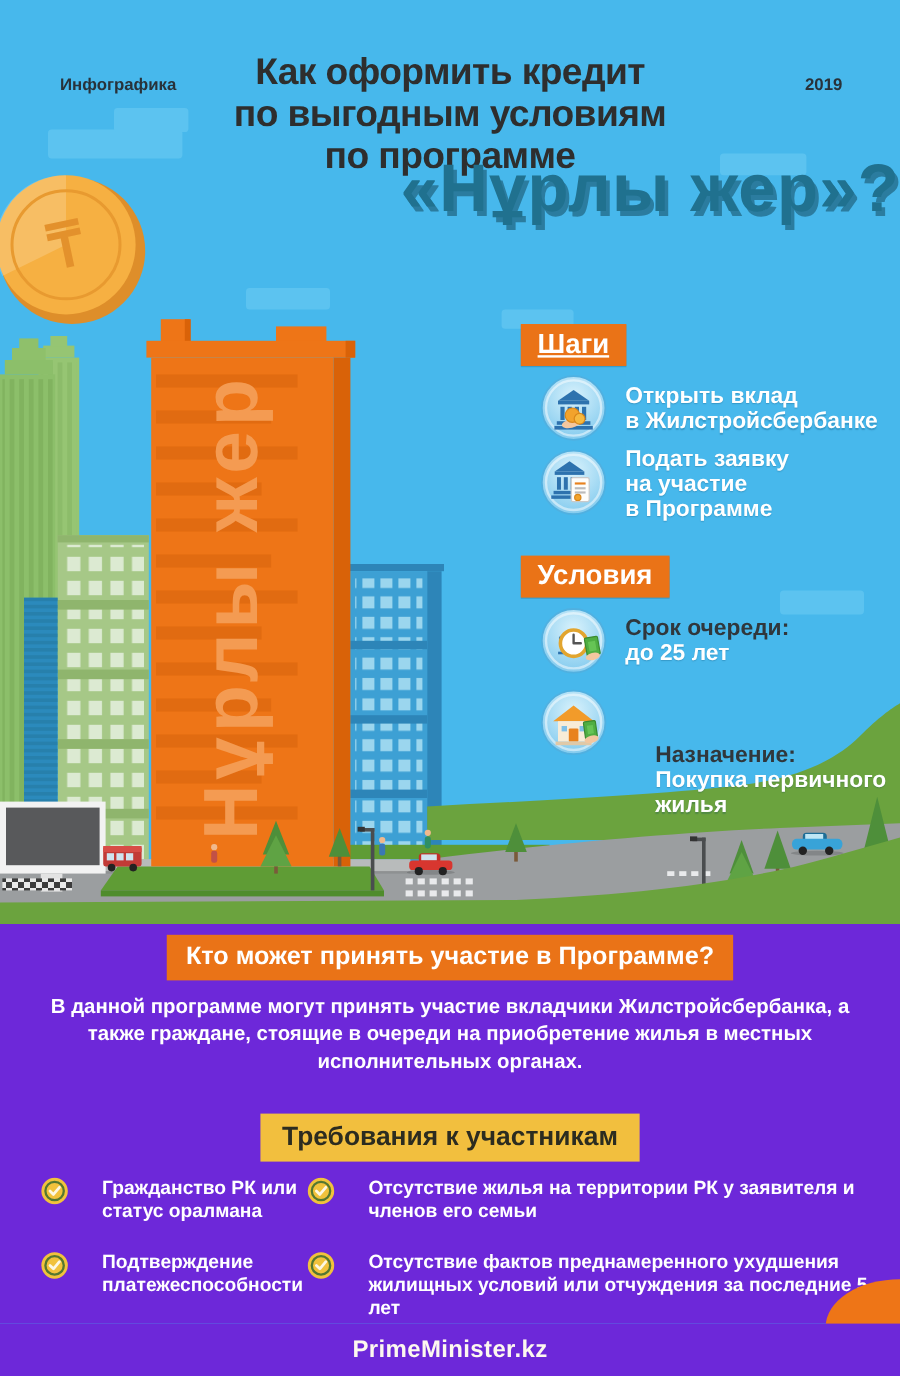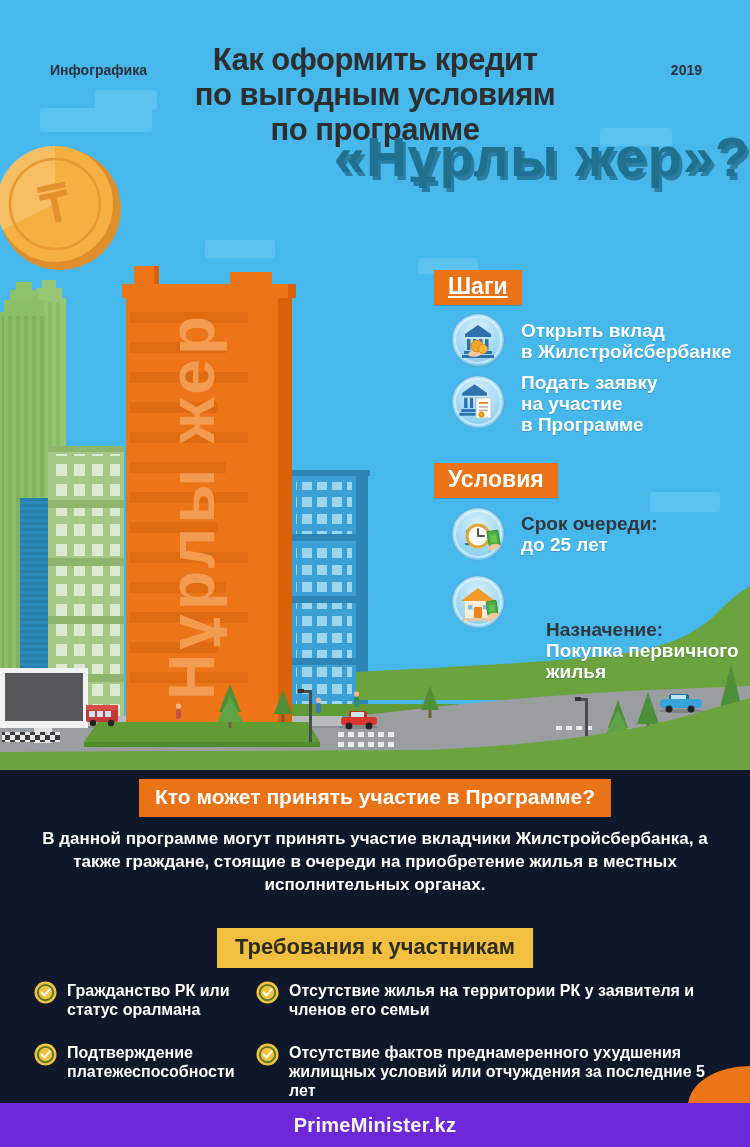--- a/index.html
+++ b/index.html
@@ -23,32 +23,32 @@
   .flag-conditions{top:463px;left:434px;}
   .badge-icon{width:56px;height:56px;}
   .step-text,.cond-text{font-weight:800;font-size:19px;line-height:21px;color:#fff;
         text-shadow:0 1px 1px rgba(0,60,90,.25);}
   .cond-label{color:#30373c;text-shadow:none;}
   .icon-step1{top:312px;left:450px;}  .txt-step1{top:320px;left:521px;}
   .icon-step2{top:374px;left:450px;}  .txt-step2{top:372px;left:521px;}
   .icon-cond1{top:506px;left:450px;}  .txt-cond1{top:513px;left:521px;}
   .icon-cond2{top:574px;left:450px;}  .txt-cond2{top:579px;left:546px;width:205px;margin-top:40px;}
   
-  .green-section{top:770px;left:0;width:750px;height:333px;background:#0f172a;}
+  .green-section{top:770px;left:0;width:750px;height:333px;background:#6d28d9;}
   .who-banner{position:absolute;top:9px;left:50%;transform:translateX(-50%);
         background:#ea7317;color:#fff;font-weight:800;font-size:21px;
         padding:6px 16px 8px 16px;white-space:nowrap;}
   .who-text{position:absolute;top:57px;left:25px;width:700px;text-align:center;
         color:#fff;font-weight:bold;font-size:17px;line-height:23px;}
   .req-banner{position:absolute;top:158px;left:50%;transform:translateX(-50%);
         background:#f2bf3e;color:#2c2c20;font-weight:700;font-size:22px;
         padding:6px 18px 8px 18px;white-space:nowrap;}
   .req-grid{position:absolute;top:211px;left:34px;width:700px;
         display:grid;grid-template-columns:222px 1fr;row-gap:24px;column-gap:0;}
-  .req-item{display:flex;align-items:flex-start;gap:10px;}
+  .req-item{display:flex;align-items:flex-start;gap:28px;}
   .req-check{flex:0 0 23px;width:23px;height:23px;margin-top:0;}
   .req-text{color:#fff;font-weight:bold;font-size:16px;line-height:19px;}
   .req-item.left .req-text{max-width:170px;}
   .req-item.right .req-text{max-width:440px;}
   
   .footer-bump{top:1066px;left:688px;width:62px;height:45px;background:#ee7517;
         border-top-left-radius:62px 40px;}
   .footer{top:1103px;left:0;width:750px;height:44px;background:#6d28d9;
         display:flex;align-items:center;justify-content:center;}
   .footer-site{color:#fdf8ef;font-weight:bold;font-size:20px;letter-spacing:.3px;}

